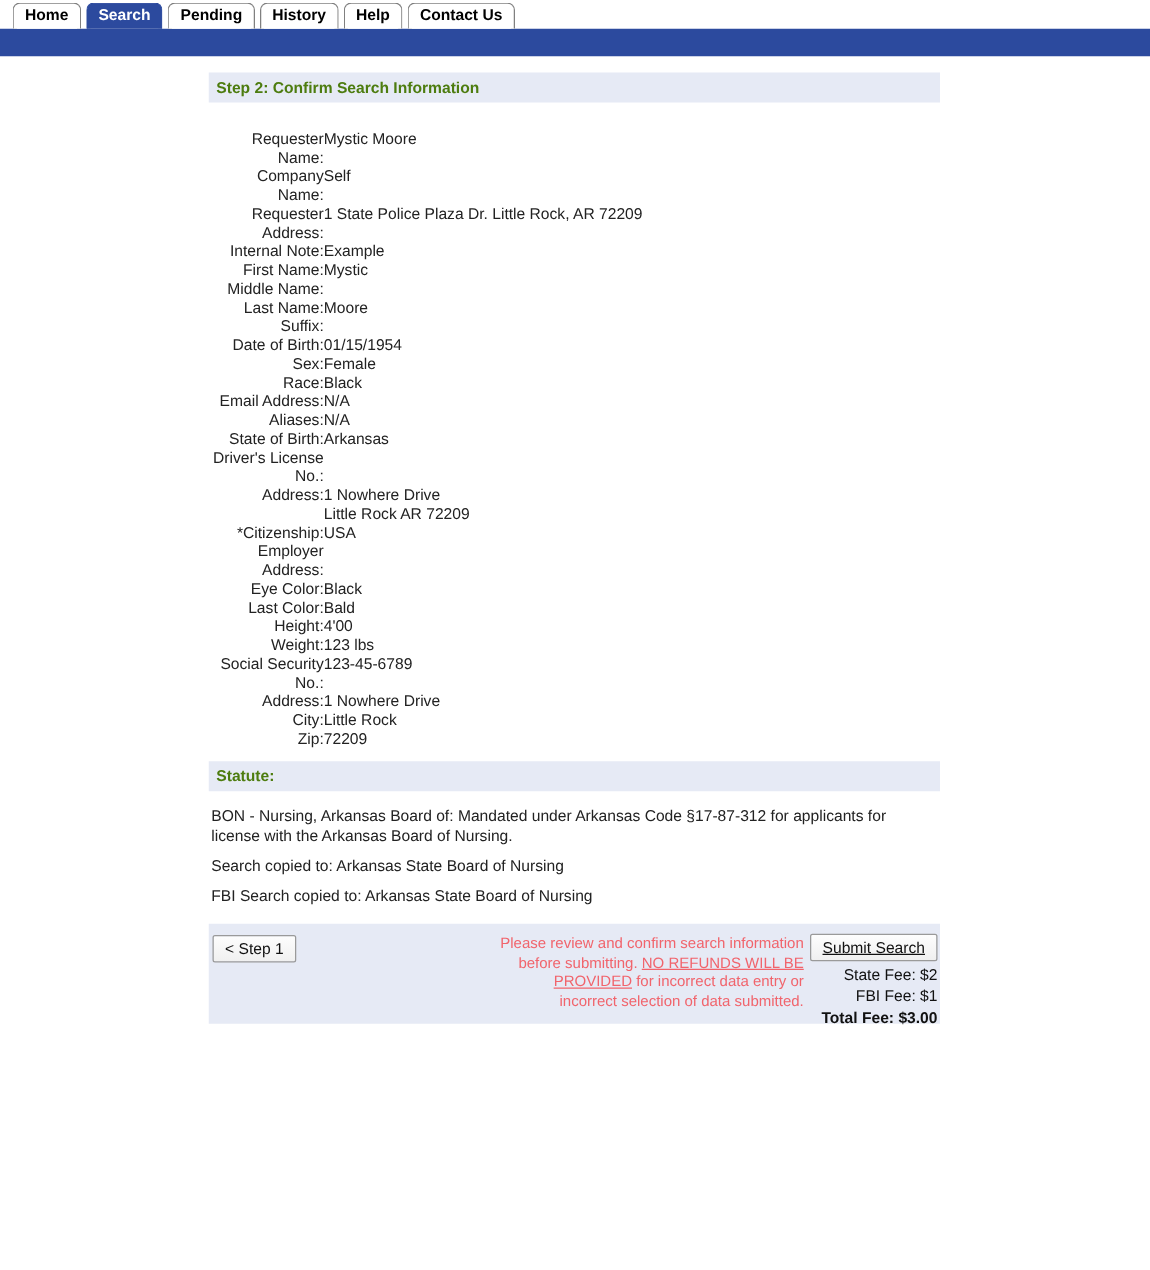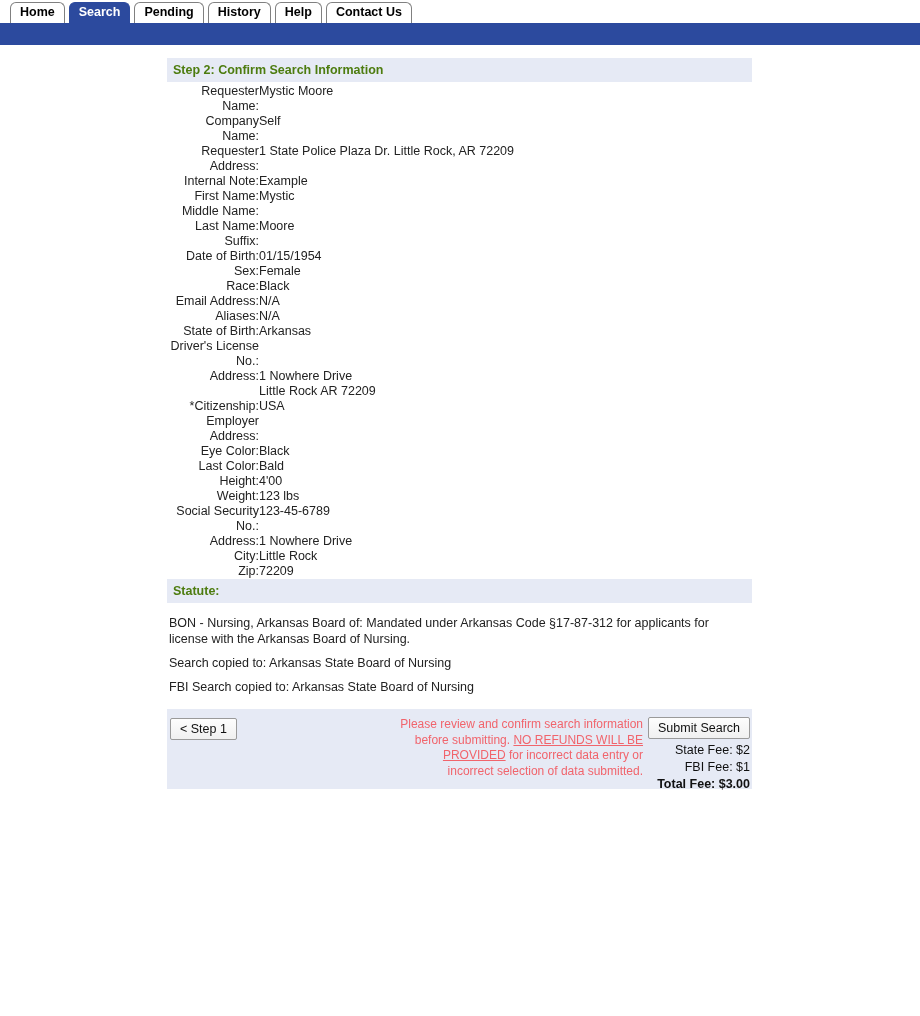--- a/index.html
+++ b/index.html
@@ -66,21 +66,21 @@
     font-size: 12.5px;
     color: #4d7c0f;
     padding: 5px 6px 5px 6px;
     box-sizing: border-box;
   }
 
   
   table.fields {
     border-collapse: collapse;
     width: 100%;
-    margin-top: 2px;
+    margin-top: 22px;
   }
   table.fields td {
     vertical-align: top;
     padding: 0;
     font-size: 12.5px;
     color: #222222;
   }
   td.lbl {
     width: 92px;
     text-align: right;
@@ -137,20 +137,21 @@
     text-align: right;
     color: #f1646c;
     font-size: 12px;
     line-height: 15.5px;
   }
   .warn u { text-decoration: underline; }
   .submitbtn {
     position: absolute;
     right: 2px;
     top: 8px;
+    text-decoration: underline;
   }
   .fees {
     position: absolute;
     right: 2px;
     top: 33px;
     text-align: right;
     font-size: 12.5px;
     line-height: 17px;
     color: #111111;
   }
@@ -278,21 +279,21 @@
           <td class="lbl">City:</td>
           <td class="val">Little Rock</td>
         </tr>
         <tr>
           <td class="lbl">Zip:</td>
           <td class="val">72209</td>
         </tr>
       </tbody>
   </table>
 
-  <div class="section-head" style="">Statute:</div>
+  <div class="section-head" style="margin-top:10px;">Statute:</div>
 
   <div class="statute-body" id="statutebody">
       <p>BON - Nursing, Arkansas Board of: Mandated under Arkansas Code §17-87-312 for applicants for license with the Arkansas Board of Nursing.</p>
       <p>Search copied to: Arkansas State Board of Nursing</p>
       <p>FBI Search copied to: Arkansas State Board of Nursing</p>
     </div>
 
   <div class="actionbar">
     <button class="btn step1btn">&lt; Step 1</button>
 

